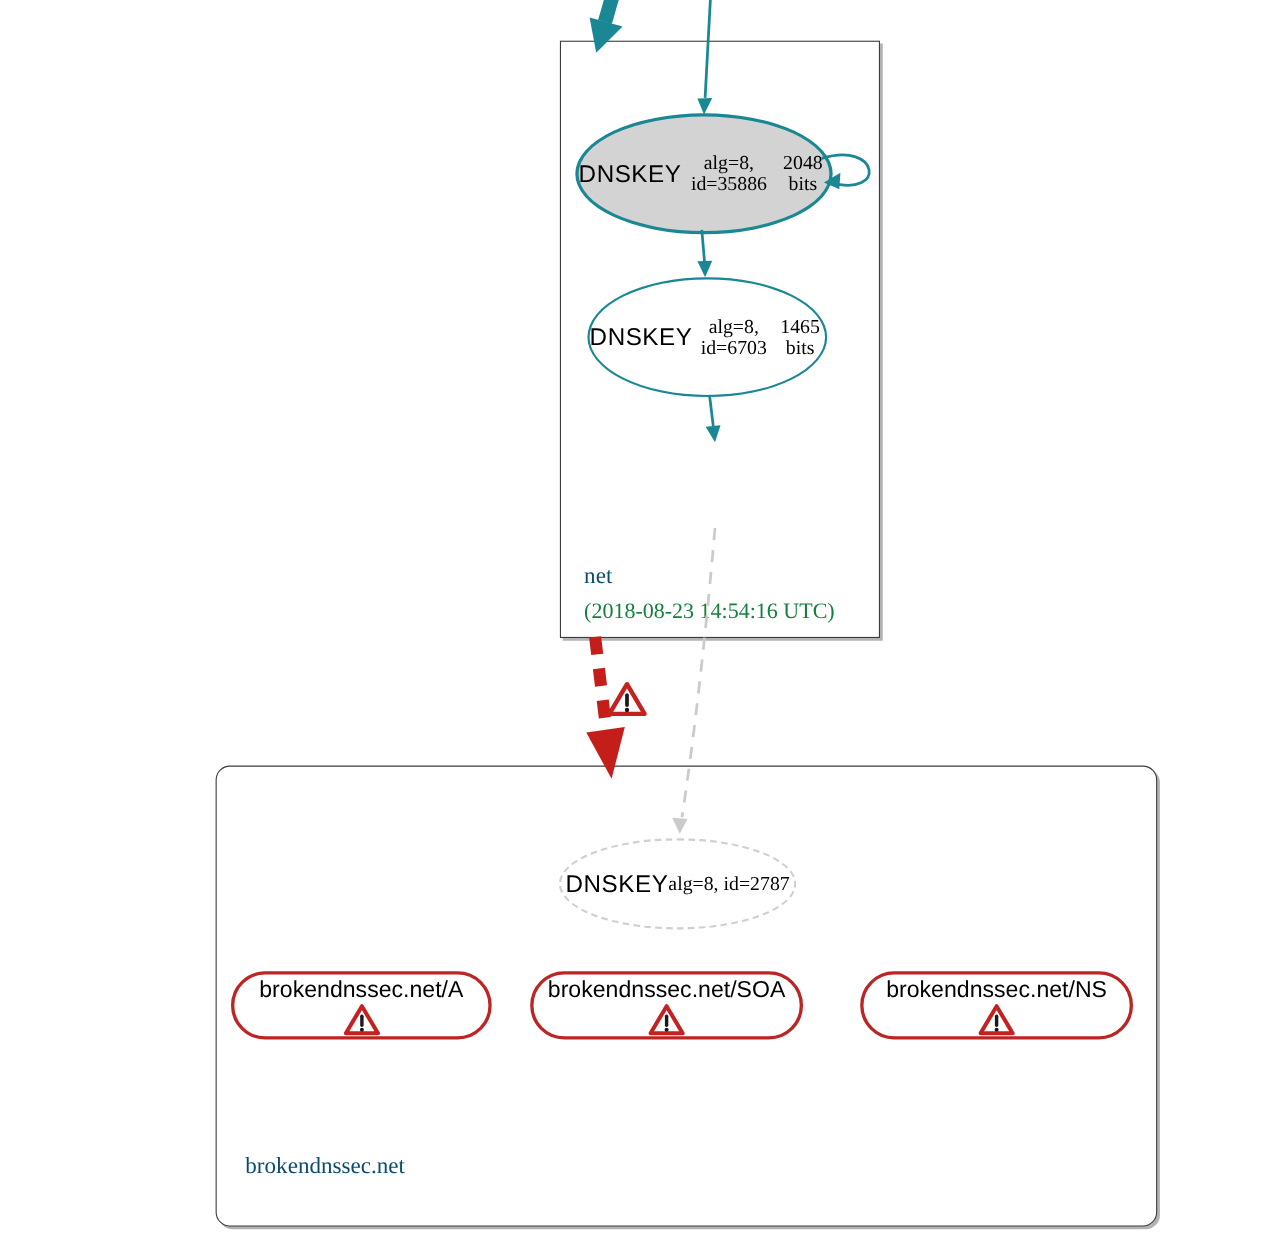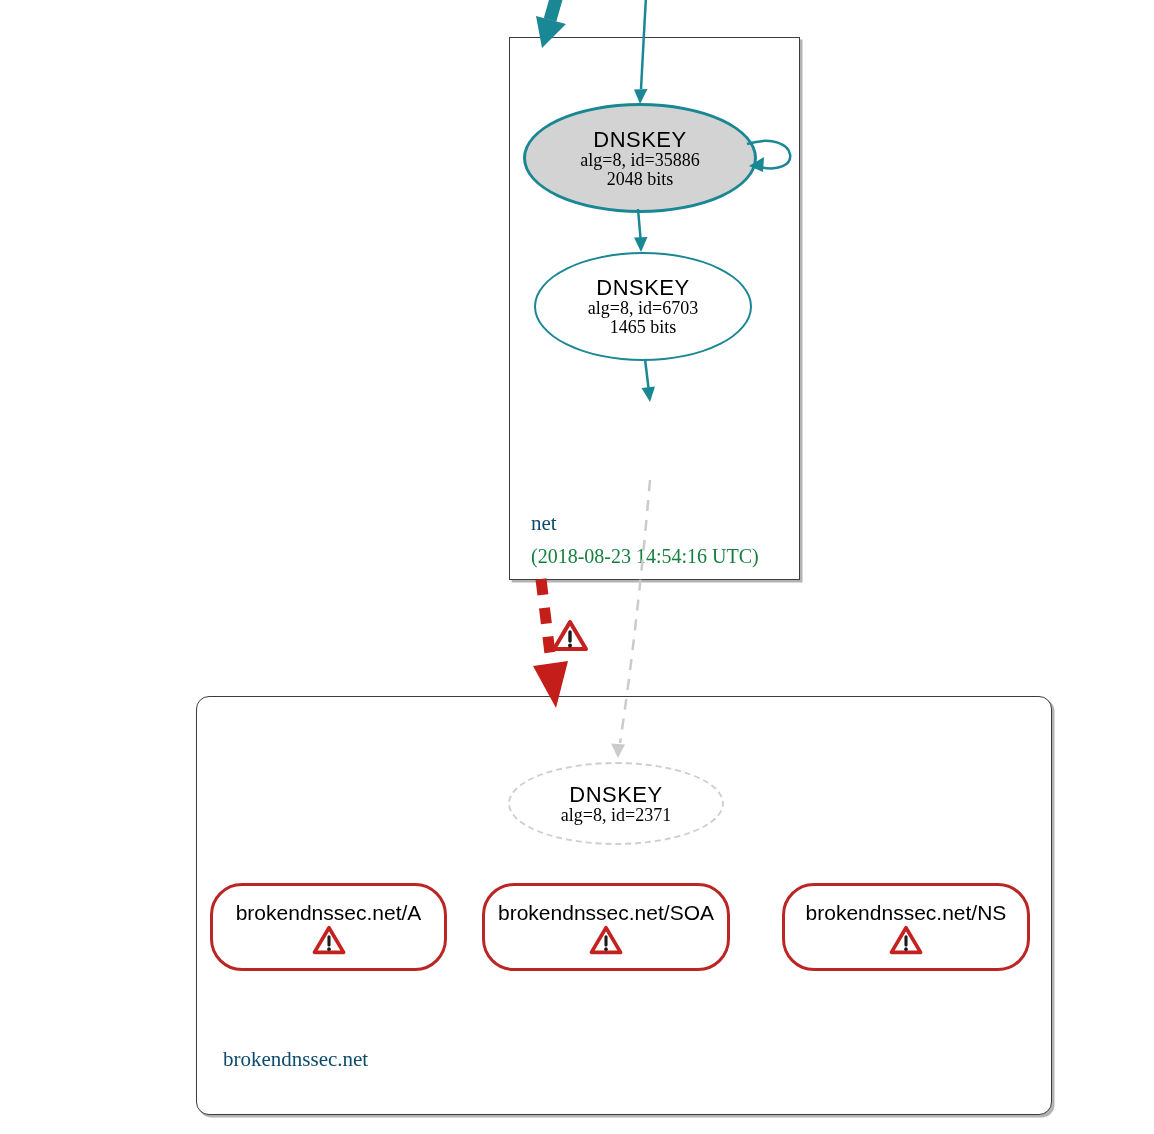--- a/index.html
+++ b/index.html
@@ -45,21 +45,21 @@
   }
   #zone-net-name { left: 21px; top: 473px; }
   #zone-net-ts   { left: 21px; top: 507px; }
   #zone-broken-name { left: 26px; top: 350px; }
   #zone-broken-ts   { left: 26px; top: 384px; }
   
   .node {
     position: absolute;
     border-radius: 50%;
     display: flex;
-    flex-direction: column;
+    flex-direction: row;
     align-items: center;
     justify-content: center;
     text-align: center;
     z-index: 2;
     background: #ffffff;
     line-height: 1.05;
   }
   .node .title {
     font-family: "Liberation Sans", sans-serif;
     font-size: 22px;
@@ -85,21 +85,21 @@
     border: 2.5px solid #1a8794;
   }
   #node-dnskey-broken {
     left: 508px; top: 762px; width: 212px; height: 79px;
     border: 2.5px dashed #cfcfcf;
   }
   
   .rrset {
     position: absolute;
     top: 883px;
-    height: 88px;
+    height: 62px;
     border: 3px solid #bb2523;
     border-radius: 32px;
     background: #ffffff;
     display: flex;
     flex-direction: column;
     align-items: center;
     justify-content: center;
     padding-top: 2px;
     box-sizing: border-box;
     z-index: 2;
@@ -189,21 +189,21 @@
 
   <div class="node" id="node-zsk">
     <span class="title">DNSKEY</span>
     <span class="detail">alg=8, id=6703</span>
     <span class="detail">1465 bits</span>
   </div>
 
 
   <div class="node" id="node-dnskey-broken">
     <span class="title">DNSKEY</span>
-    <span class="detail">alg=8, id=2371</span>
+    <span class="detail">alg=8, id=2787</span>
   </div>
 
   <div class="rrset" id="rrset-a">
     <span class="rrset-label">brokendnssec.net/A</span>
     <span>
       <svg class="warn-svg" width="36" height="31" viewBox="0 0 38 34">
         <path d="M19 3 L35 30 L3 30 Z" fill="#ffffff" stroke="#c32220" stroke-width="4" stroke-linejoin="round"></path>
         <line x1="19" y1="13" x2="19" y2="22" stroke="#1a1a1a" stroke-width="3.4" stroke-linecap="round"></line>
         <circle cx="19" cy="26.5" r="2" fill="#1a1a1a"></circle>
       </svg>

